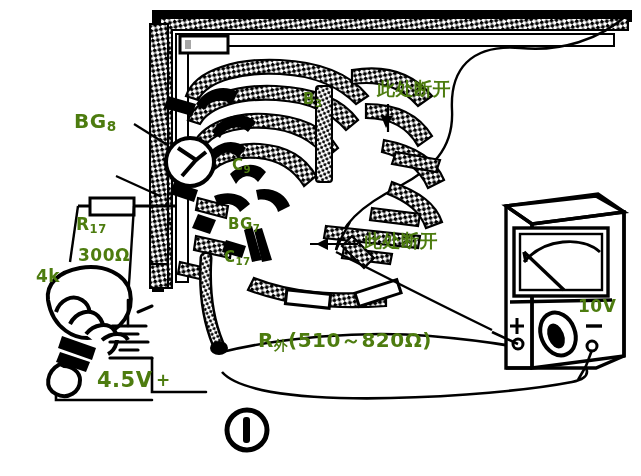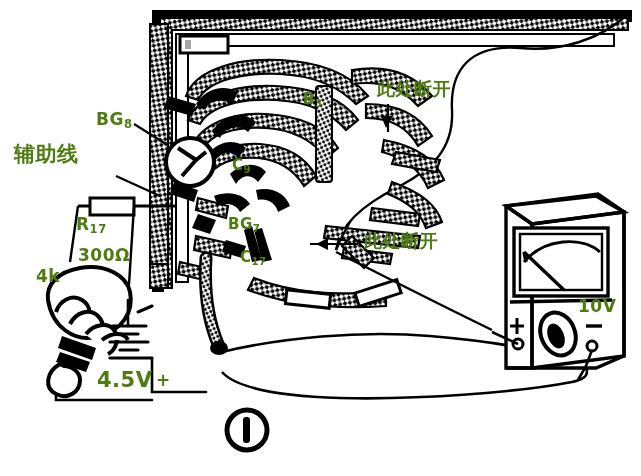--- a/index.html
+++ b/index.html
@@ -215,25 +215,24 @@
       <line x1="310" y1="244" x2="358" y2="244"></line>
       <path d="M316 244 L328 238 L328 250 Z" fill="#000" stroke="none"></path>
     </g>
 
     <g>
       <circle cx="247" cy="430" r="20" fill="#fff" stroke="#000" stroke-width="5"></circle>
       <rect x="243" y="417" width="7" height="26" rx="3" fill="#000"></rect>
     </g>
   </svg>
 
-  <div class="lbl" style="left:96px;top:111px;font-size:17px;">
+  <div class="lbl" style="left:74px;top:111px;font-size:20px;">
     <span>BG</span><span class="sub">8</span>
   </div>
 
-  <div class="lbl cjk" style="left:14px;top:144px;font-size:21px;">辅助线</div>
 
   <div class="lbl" style="left:76px;top:216px;font-size:17px;">
     <span>R</span><span class="sub">17</span>
   </div>
 
   <div class="lbl" style="left:78px;top:247px;font-size:17px;">300Ω</div>
 
   <div class="lbl" style="left:36px;top:268px;font-size:17px;">4k</div>
 
   <div class="lbl" style="left:97px;top:370px;font-size:21px;">4.5V</div>
@@ -245,24 +244,27 @@
   </div>
 
   <div class="lbl" style="left:232px;top:158px;font-size:15px;">
     <span>C</span><span class="sub">9</span>
   </div>
 
   <div class="lbl" style="left:228px;top:217px;font-size:15px;">
     <span>BG</span><span class="sub">7</span>
   </div>
 
-  <div class="lbl" style="left:240px;top:250px;font-size:15px;">
+  <div class="lbl" style="left:224px;top:250px;font-size:15px;">
     <span>C</span><span class="sub">17</span>
   </div>
 
   <div class="lbl cjk" style="left:377px;top:80px;font-size:18px;">此处断开</div>
 
   <div class="lbl cjk" style="left:364px;top:232px;font-size:18px;">此处断开</div>
 
+  <div class="lbl" style="left:258px;top:330px;font-size:20px;">
+    <span>R</span><span class="sub cjk">外</span><span>(510～820Ω)</span>
+  </div>
 
   <div class="lbl" style="left:578px;top:298px;font-size:17px;text-align:center;">10V</div>
 
 </div>
 
 </body></html>

